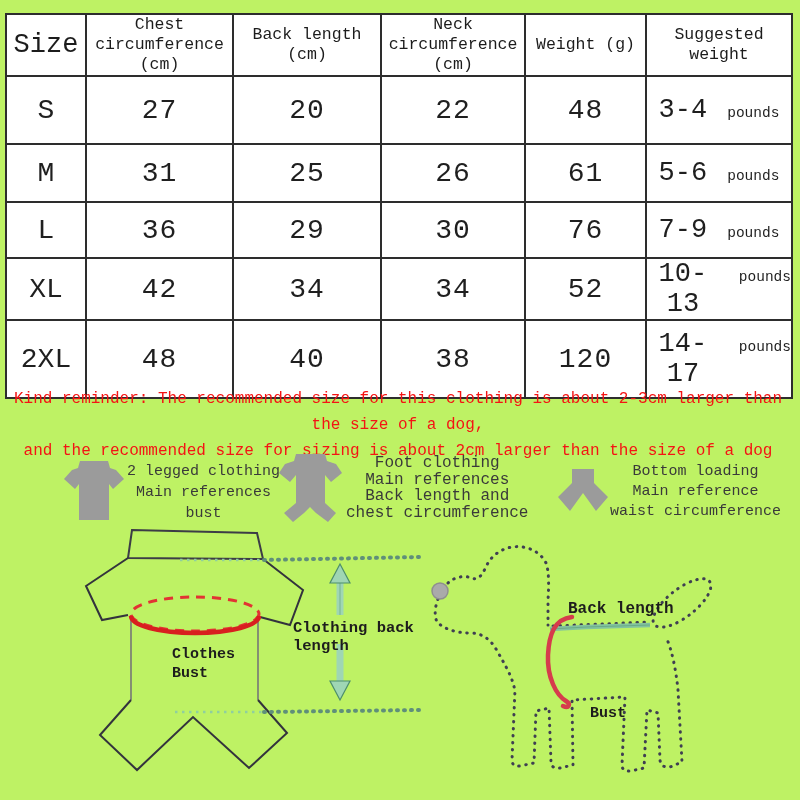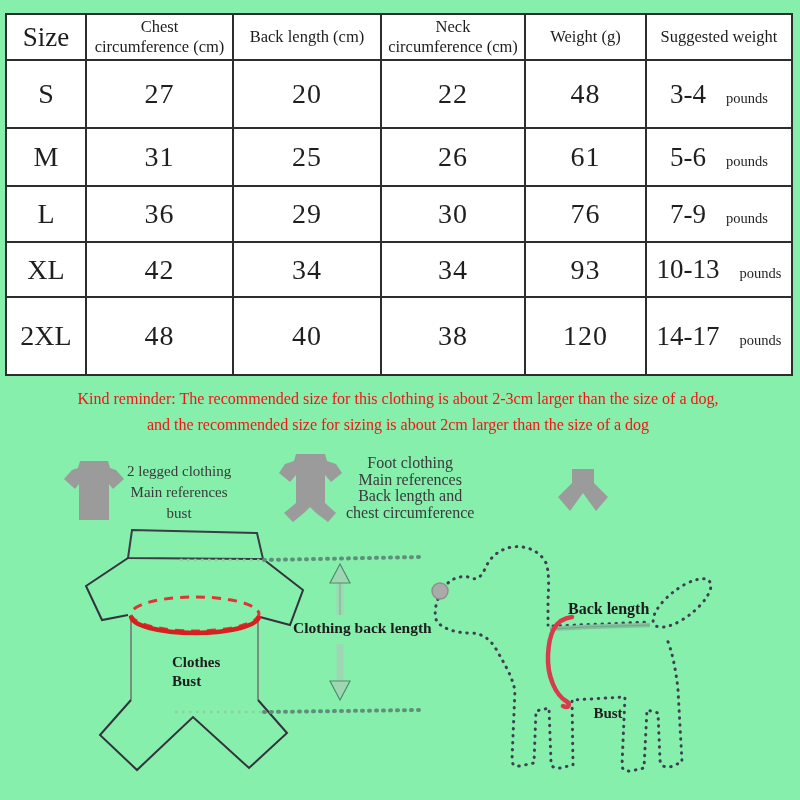--- a/index.html
+++ b/index.html
@@ -1,17 +1,17 @@
 <!DOCTYPE html>
 <html><head>
 <meta charset="utf-8">
 <style>
   html,body{margin:0;padding:0;background:#fff;}
-  #canvas{position:relative;width:800px;height:800px;background:#86efac;
-          font-family:Liberation Serif, serif;color:#222;overflow:hidden;}
+  #canvas{position:relative;width:800px;height:800px;background:#bef264;
+          font-family:Liberation Mono, monospace;color:#222;overflow:hidden;}
 
   
   table.size-table{position:absolute;left:5px;top:13px;border-collapse:collapse;table-layout:fixed;}
   table.size-table td{border:2px solid #2d2d2d;text-align:center;vertical-align:middle;padding:0;background:#fff;}
   .hdr{font-size:16.5px;line-height:1.22;white-space:pre-line;color:#1c1c1c;}
   .hdr-size{font-size:27px;color:#1c1c1c;}
   .cell-size{font-size:28px;color:#1f1f1f;}
   .cell-num{font-size:28px;letter-spacing:1px;color:#1f1f1f;}
   .sug{display:flex;align-items:baseline;justify-content:center;gap:20px;}
   .sug-num{font-size:27px;color:#1f1f1f;}
@@ -23,21 +23,21 @@
 
   
   .legend-icon{position:absolute;}
   .legend-text{position:absolute;color:#3a3a3a;font-weight:500;text-align:center;}
   .lt1{left:127px;top:461px;font-size:15px;line-height:21px;}
   .lt2{left:346px;top:455px;font-size:16px;line-height:16.5px;}
   .lt3{left:610px;top:462px;font-size:15px;line-height:20px;}
 
   
   .diagram-label{position:absolute;color:#1d1d1d;font-weight:600;}
-  .lab-clothes-bust{left:172px;top:645px;font-size:15px;line-height:19px;white-space:pre-line;font-weight:600;margin-top:8px;}
+  .lab-clothes-bust{left:172px;top:645px;font-size:15px;line-height:19px;white-space:pre-line;font-weight:600;}
   .lab-cbl{left:293px;top:619px;width:150px;font-size:15.5px;}
   .lab-bl{left:568px;top:600px;width:110px;font-size:16px;}
   .lab-bust{left:578px;top:705px;width:60px;font-size:15px;text-align:center;}
 
   svg{position:absolute;display:block;}
 </style>
 </head>
 <body>
 
 <div id="canvas">
@@ -99,21 +99,21 @@
         <span class="sug-num">7-9</span>
         <span class="sug-unit">pounds</span>
             </div>
           </td>
     </tr>
     <tr style="height:55px">
       <td class="cell-size">XL</td>
       <td class="cell-num">42</td>
       <td class="cell-num">34</td>
       <td class="cell-num">34</td>
-      <td class="cell-num">93</td>
+      <td class="cell-num">52</td>
       <td>
             <div class="sug">
         <span class="sug-num">10-13</span>
         <span class="sug-unit">pounds</span>
             </div>
           </td>
     </tr>
     <tr style="height:78px">
       <td class="cell-size">2XL</td>
       <td class="cell-num">48</td>
@@ -150,20 +150,25 @@
   <div class="legend-text lt2">
     <div>Foot clothing</div>
     <div>Main references</div>
     <div>Back length and</div>
     <div>chest circumference</div>
   </div>
 
   <svg class="legend-icon" style="left:552px;top:467px" width="62" height="53" viewBox="0 0 62 53">
     <path fill="#9b9b9b" d="M20,2 L42,2 L42,16 L56,30 L44,44 L31,26 L18,44 L6,30 L20,16 Z"></path>
   </svg>
+  <div class="legend-text lt3">
+    <div>Bottom loading</div>
+    <div>Main reference</div>
+    <div>waist circumference</div>
+  </div>
 
   <svg style="left:65px;top:522px" width="360" height="278" viewBox="0 0 360 278">
 
     <polygon points="67,8 192,11 198,37 63,36" fill="none" stroke="#3c3c46" stroke-width="2"></polygon>
 
     <path d="M63,36 L21,64 L37,98 L63,93" fill="none" stroke="#33333d" stroke-width="2"></path>
     <path d="M198,37 L238,68 L225,103 L195,95" fill="none" stroke="#33333d" stroke-width="2"></path>
 
     <path d="M66,95 L66,178 M193,97 L193,178" fill="none" stroke="#777" stroke-width="1.6"></path>
 

